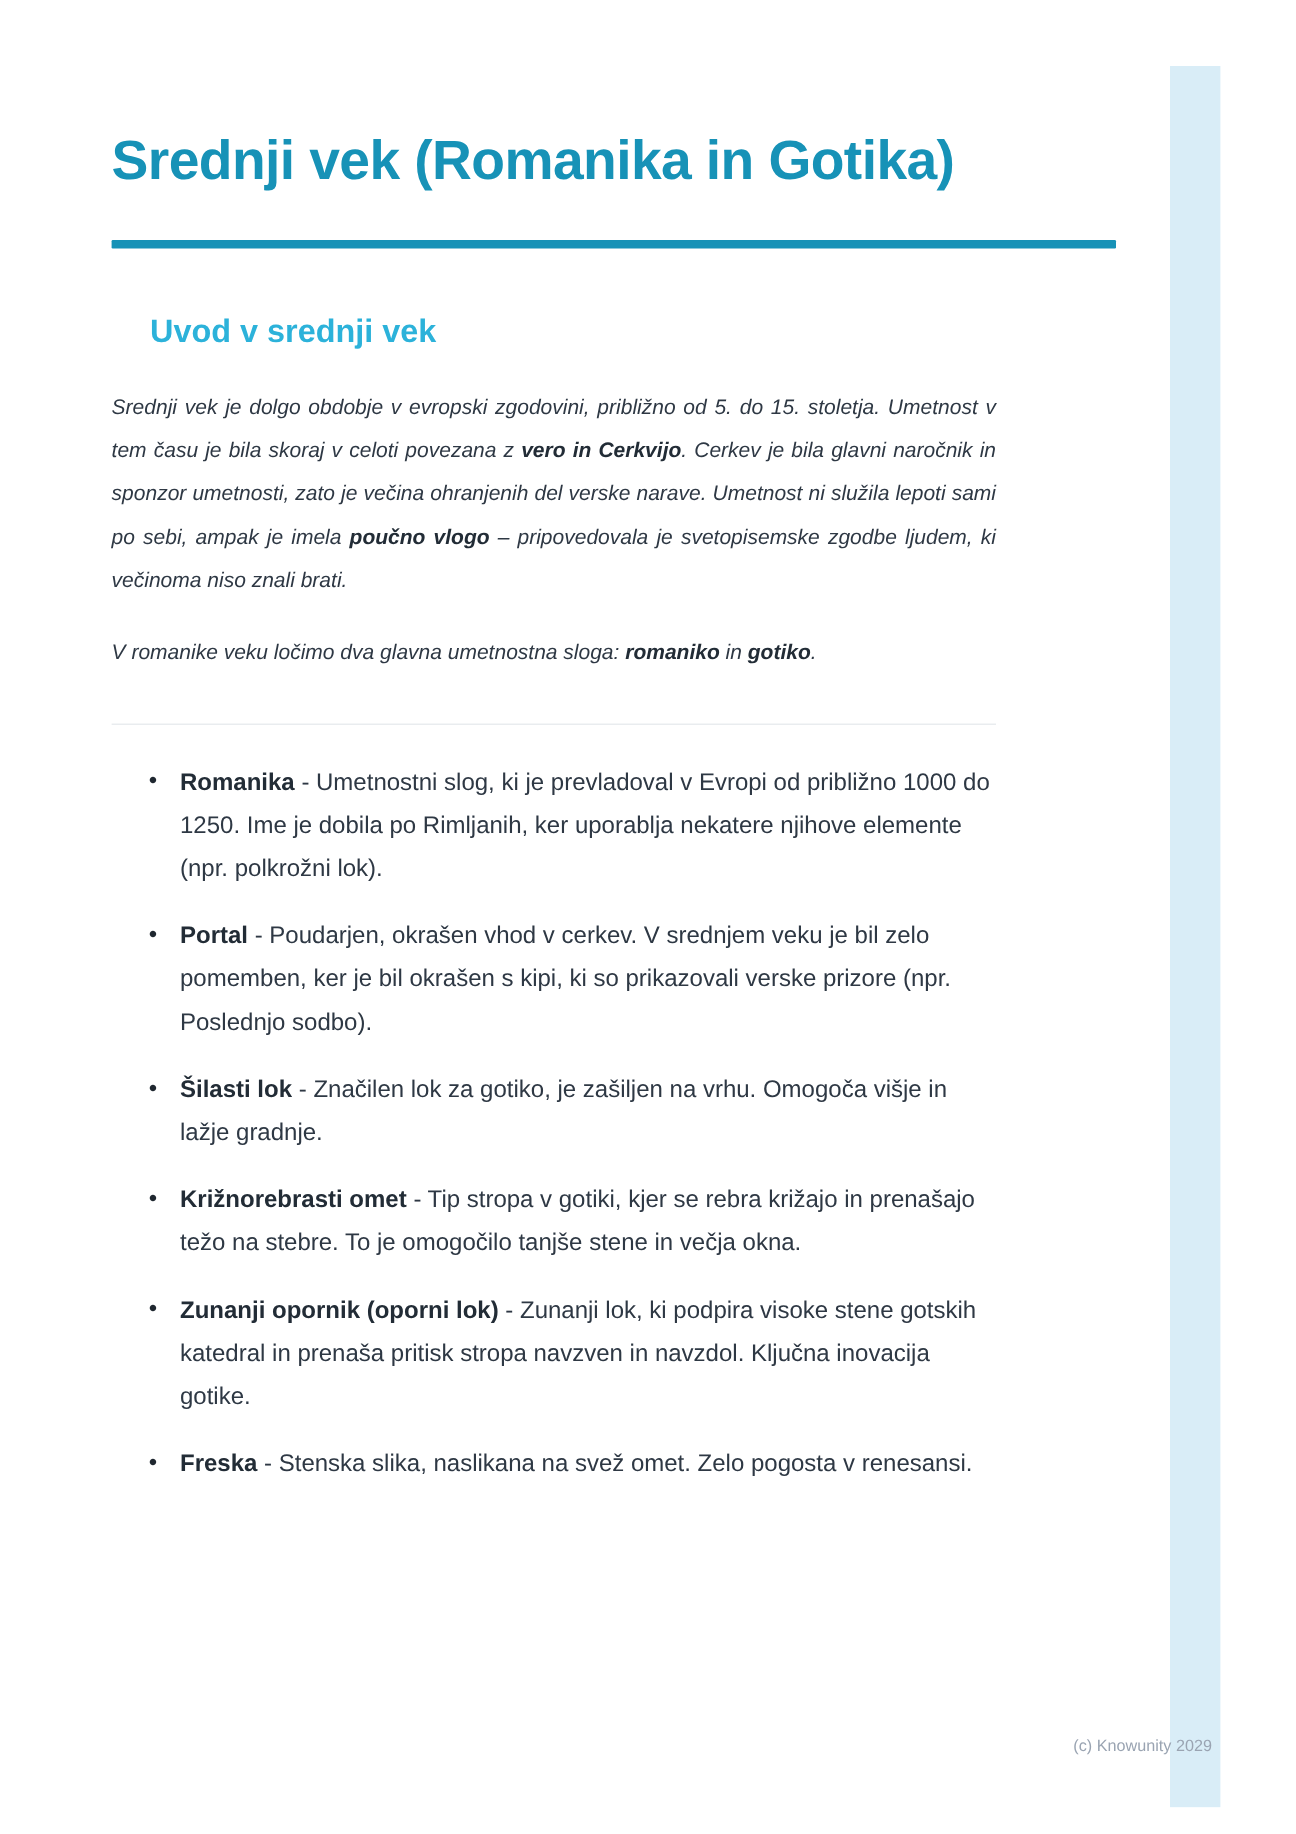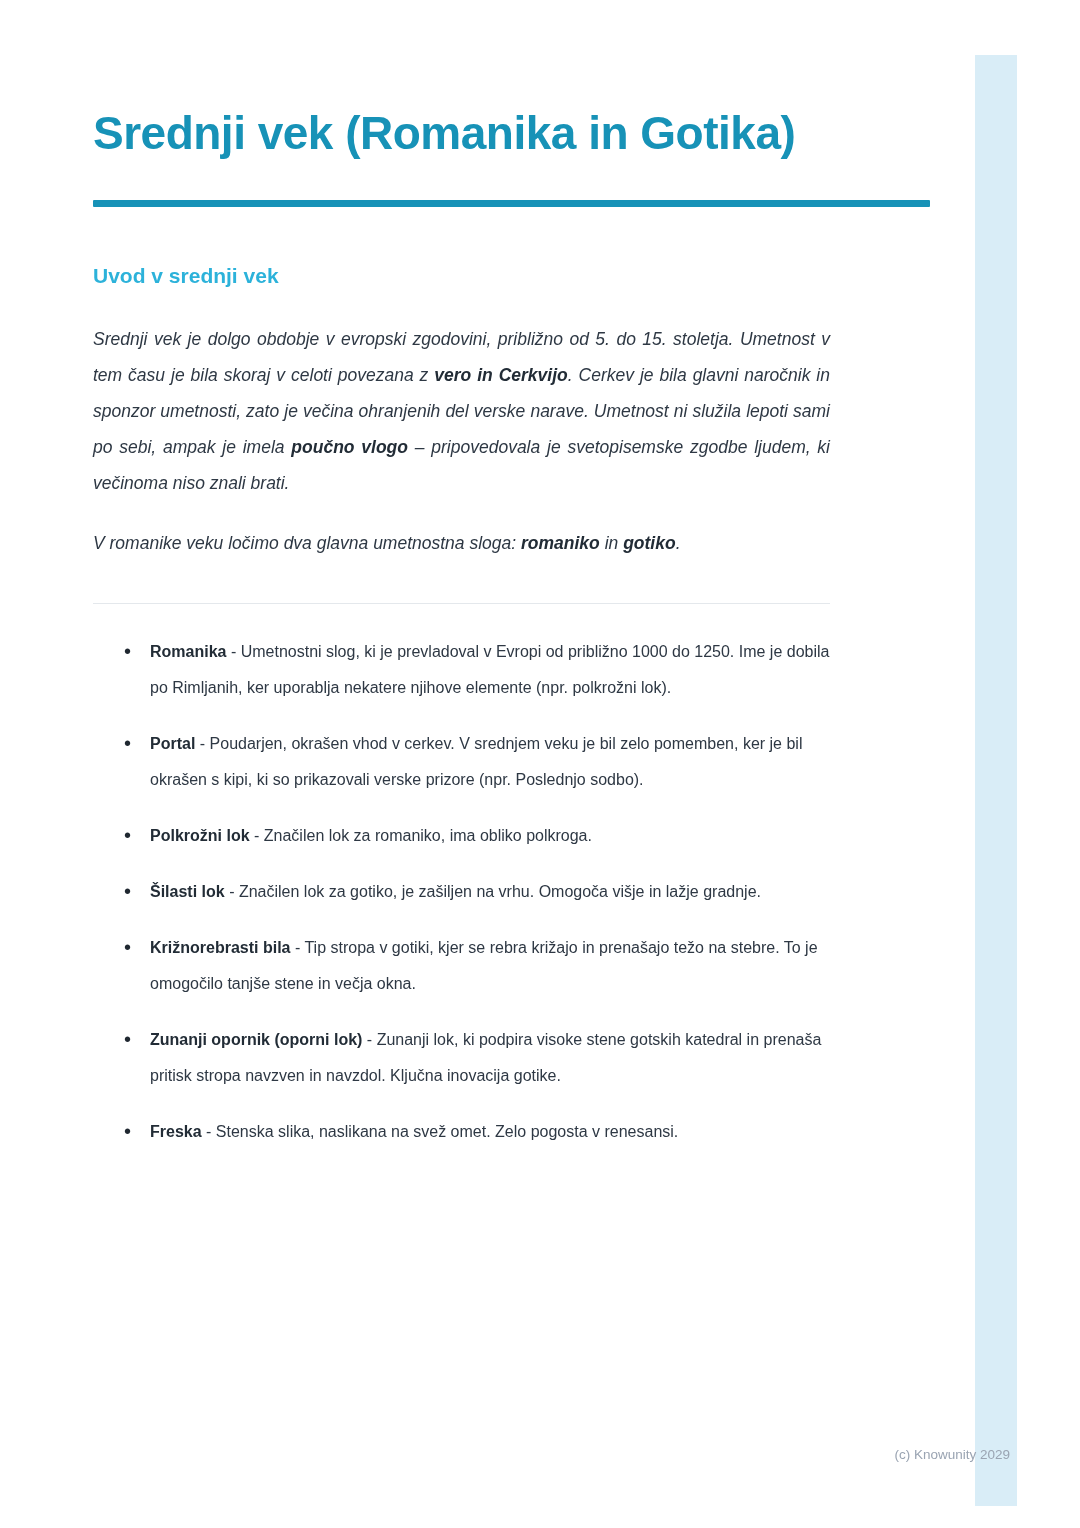--- a/index.html
+++ b/index.html
@@ -42,24 +42,25 @@
 
   .title-rule {
     margin-top: 36px;
     width: 837px;
     height: 7px;
     background: var(--title-color, #1792b7);
     border-radius: 1px;
   }
 
   h2.section-heading {
-    font-size: 21px;
+    font-size: 27px;
     line-height: 34px;
     font-weight: 700;
     color: var(--heading-color, #2cb2da);
+    margin-left: 32px;
   }
   .section-intro h2 { margin-top: 52px; }
   .section-terms h2 { margin-top: 42px; }
 
   p.para {
     margin-top: 28px;
     font-size: 17.5px;
     line-height: 36px;
     color: var(--body-color, #2e3844);
     font-style: italic;
@@ -75,21 +76,21 @@
     width: 737px;
   }
 
   ul.term-list {
     list-style: none;
     margin-top: 30px;
   }
   li.term-item {
     position: relative;
     padding-left: 57px;
-    font-size: 16px;
+    font-size: 20px;
     line-height: 36px;
     margin-bottom: 20px;
     color: var(--body-color, #2e3844);
   }
   li.term-item::before {
     content: "\2022";
     position: absolute;
     left: 31px;
     top: -1px;
     font-size: 20px;
@@ -124,25 +125,24 @@
 
   <hr class="divider">
 
   <section class="section-terms">
     <ul class="term-list">
   <li class="term-item"><strong>Romanika</strong><span> - Umetnostni slog, ki je prevladoval v Evropi od približno 1000 do 1250. Ime je dobila po Rimljanih, ker uporablja nekatere njihove elemente (npr. polkrožni lok).</span></li>
 
 
   <li class="term-item"><strong>Portal</strong><span> - Poudarjen, okrašen vhod v cerkev. V srednjem veku je bil zelo pomemben, ker je bil okrašen s kipi, ki so prikazovali verske prizore (npr. Poslednjo sodbo).</span></li>
 
-  <li class="term-item"><strong>Polkrožni lok</strong><span> - Značilen lok za romaniko, ima obliko polkroga.</span></li>
 
   <li class="term-item"><strong>Šilasti lok</strong><span> - Značilen lok za gotiko, je zašiljen na vrhu. Omogoča višje in lažje gradnje.</span></li>
 
-  <li class="term-item"><strong>Križnorebrasti bila</strong><span> - Tip stropa v gotiki, kjer se rebra križajo in prenašajo težo na stebre. To je omogočilo tanjše stene in večja okna.</span></li>
+  <li class="term-item"><strong>Križnorebrasti omet</strong><span> - Tip stropa v gotiki, kjer se rebra križajo in prenašajo težo na stebre. To je omogočilo tanjše stene in večja okna.</span></li>
 
   <li class="term-item"><strong>Zunanji opornik (oporni lok)</strong><span> - Zunanji lok, ki podpira visoke stene gotskih katedral in prenaša pritisk stropa navzven in navzdol. Ključna inovacija gotike.</span></li>
 
   <li class="term-item"><strong>Freska</strong><span> - Stenska slika, naslikana na svež omet. Zelo pogosta v renesansi.</span></li>
 </ul>
   </section>
 
 </main>
 
 <div class="footer-credit">(c) Knowunity 2029</div>

